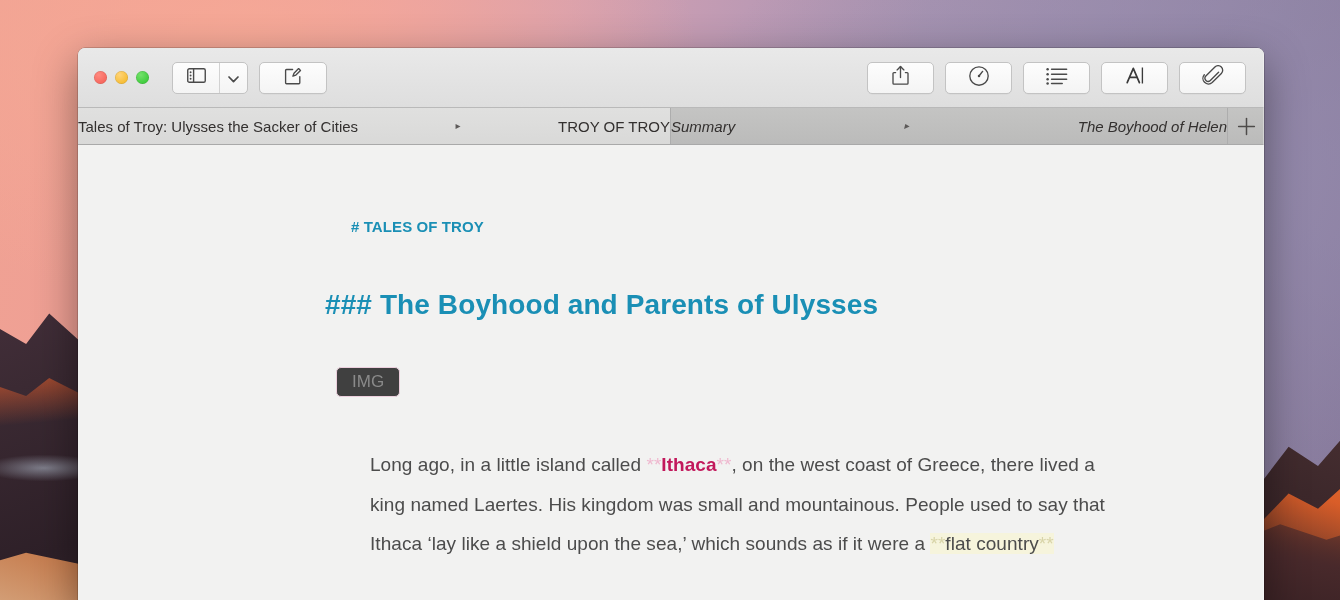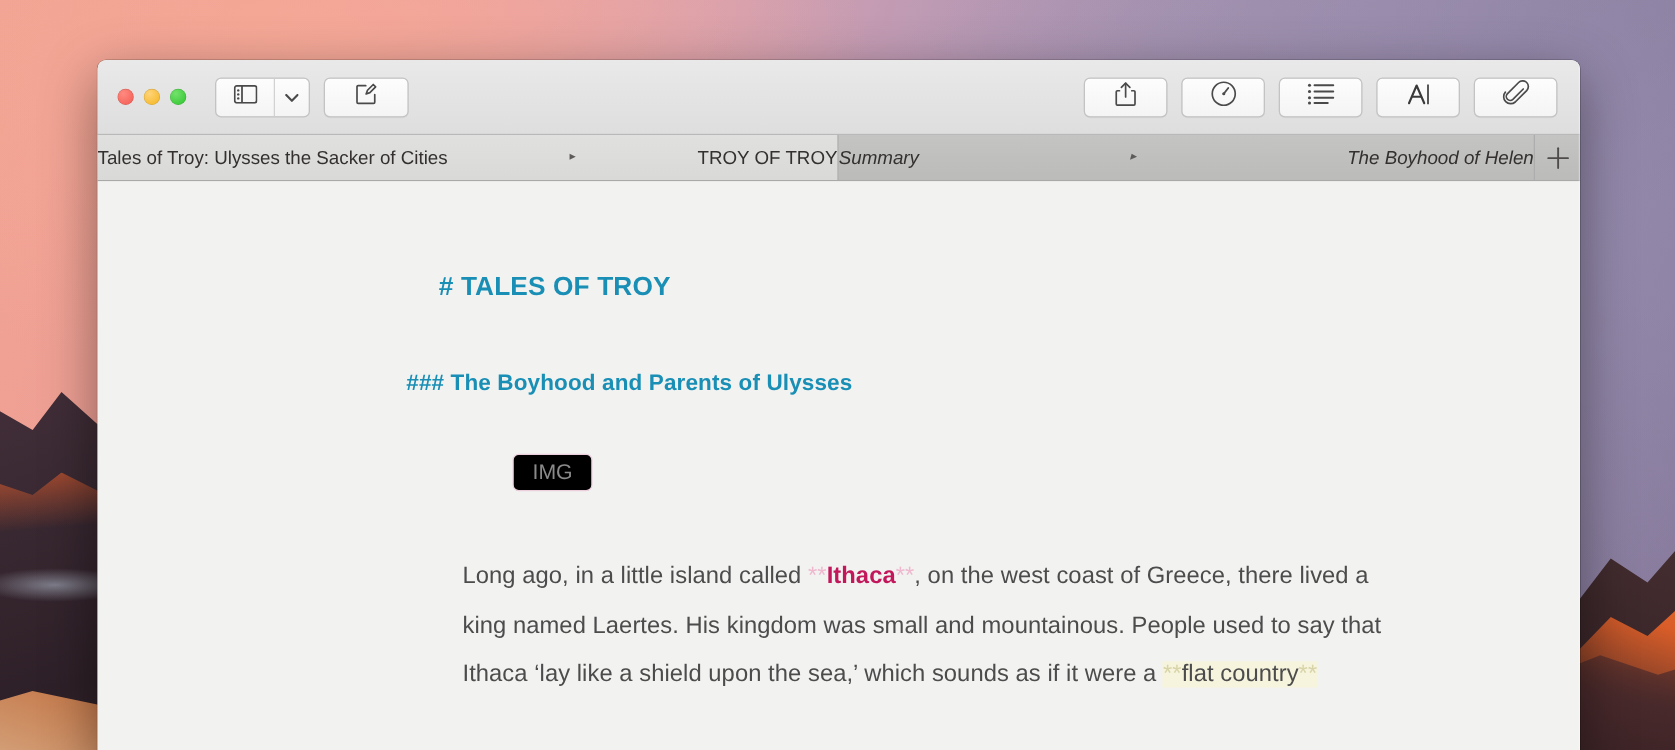--- a/index.html
+++ b/index.html
@@ -246,40 +246,40 @@
     overflow: hidden;
     position: relative;
   }
   .doc {
     width: 770px;
     margin-left: 213px;
     font-size: 19px;
     line-height: 1;
   }
   .h1 {
-    font-size: 21px;
+    font-size: 15px;
     font-weight: bold;
     color: #1a8fb5;
     letter-spacing: 0.1px;
     margin-left: 60px;
     margin-bottom: 57px;
   }
   .h3 {
-    font-size: 18px;
+    font-size: 28px;
     font-weight: bold;
     color: #1a8fb5;
     letter-spacing: 0.1px;
     margin-left: 34px;
     margin-bottom: 48px;
   }
   .img-badge {
     display: inline-block;
-    margin-left: 119px;
+    margin-left: 45px;
     padding: 5px 15px 6px;
-    background: #000000;
+    background: #404040;
     border: 1px solid #eccfdd;
     border-radius: 5px;
     color: #8a8a8a;
     font-size: 17px;
     margin-bottom: 48px;
   }
   .para {
     margin-left: 79px;
     width: 760px;
     font-size: 19px;

